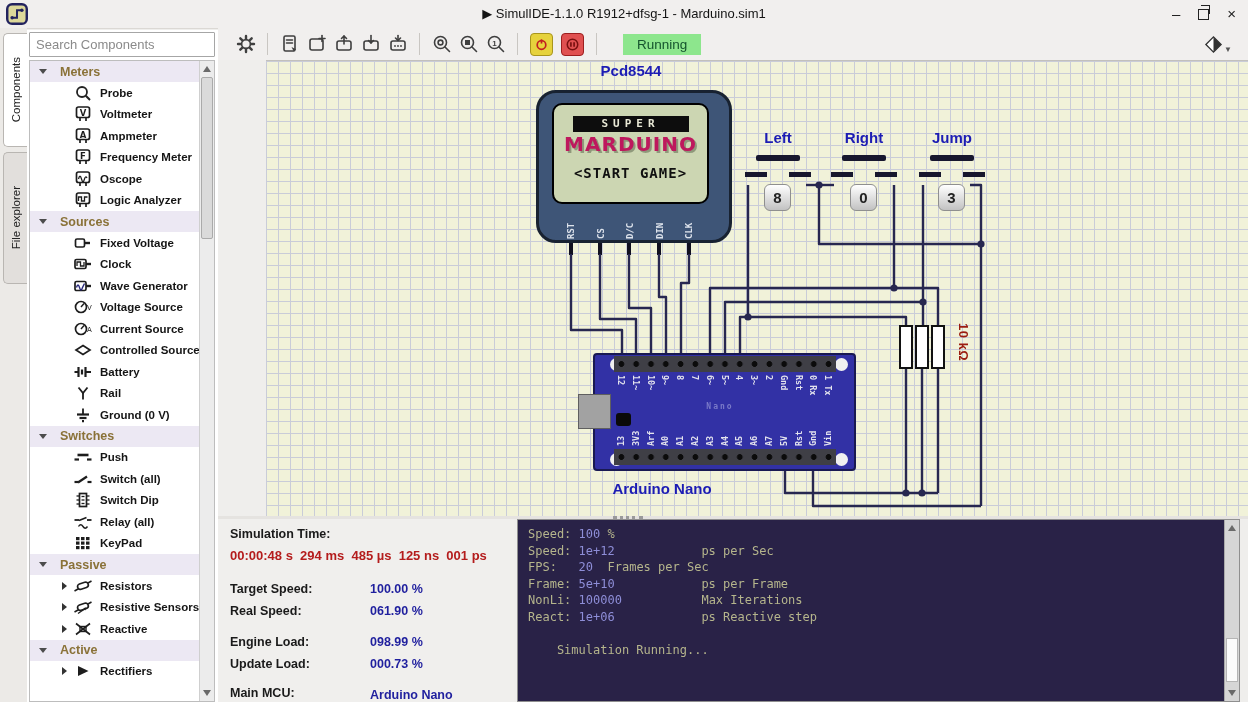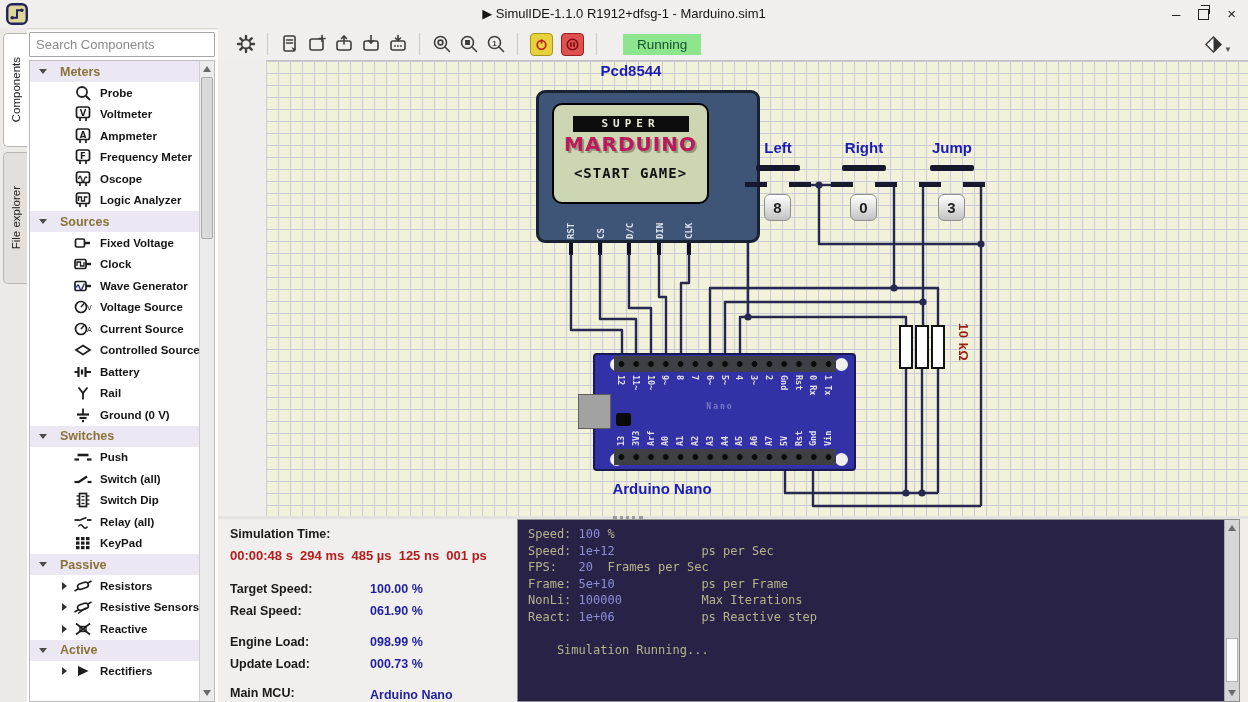--- a/index.html
+++ b/index.html
@@ -72,35 +72,35 @@
   .canvas{position:absolute;left:218px;top:60px;width:1022px;height:456px;background-color:#f1f2d9;
           background-image:linear-gradient(to right,#c9ccd8 1px,transparent 1px),
                            linear-gradient(to bottom,#c9ccd8 1px,transparent 1px);
           background-size:12px 12px;border-top:1px solid #c2c0bc;box-sizing:border-box;margin-left:48px;}
   .wires{position:absolute;left:0;top:0;width:1022px;height:456px;}
   .blue-label{position:absolute;text-align:center;font-weight:bold;font-size:15px;color:#1c1cb4;}
   .pcd-label{left:305px;top:1px;width:120px;}
   .nano-label{left:330px;top:419px;width:132px;}
 
   
-  .lcd{position:absolute;left:270px;top:29px;width:224px;height:153px;background:#3e5577;
-       border:3px solid #182231;border-radius:9px;box-sizing:border-box;}
+  .lcd{position:absolute;left:270px;top:29px;width:196px;height:153px;background:#3e5577;
+       border:3px solid #182231;border-radius:20px;box-sizing:border-box;}
   .lcd-screen{position:absolute;left:13px;top:10px;width:157px;height:101px;background:#ccd6b2;
        border:2.5px solid #000;border-radius:10px;overflow:hidden;text-align:center;box-sizing:border-box;}
   .lcd-banner{margin:11px auto 0;width:116px;height:16px;background:#0d0d0d;color:#e9e9d6;
        font:bold 11px "DejaVu Sans Mono",monospace;letter-spacing:5px;line-height:16px;}
   .lcd-title{font-family:"DejaVu Sans",sans-serif;font-weight:900;font-size:20px;color:#be185d;
        letter-spacing:1px;margin-top:0;text-shadow:2px 2px 0 rgba(30,40,20,0.35);}
   .lcd-start{font:bold 14px "DejaVu Sans Mono",monospace;color:#101010;margin-top:9px;letter-spacing:1px;}
   .lcd-pinlabels{position:absolute;left:305px;top:178px;}
   .lcdpin{position:absolute;top:0;transform:rotate(-90deg);transform-origin:0 0;white-space:nowrap;
        font:bold 9px "DejaVu Sans Mono",monospace;color:#dde3ec;margin-left:-5px;}
 
   
-  .pushbtn{position:absolute;width:92px;height:100px;top:78px;text-decoration:underline;}
+  .pushbtn{position:absolute;width:92px;height:100px;top:68px;text-decoration:underline;}
   .btn-left{left:466px;}.btn-right{left:552px;}.btn-jump{left:640px;}
   .pb-label{position:absolute;top:0;width:100%;text-align:center;font-weight:bold;font-size:15px;color:#1c1cb4;}
   .pb-bar{position:absolute;left:24px;top:26px;width:44px;height:6px;background:#17172e;border-radius:2px;}
   .pb-c1,.pb-c2{position:absolute;top:43px;width:22px;height:5px;background:#17172e;}
   .pb-c1{left:13px;}.pb-c2{left:57px;}
   .pb-key{position:absolute;left:32px;top:55px;width:27px;height:27px;border:1.5px solid #8f8f8f;
           border-radius:6px;background:linear-gradient(#ffffff,#c2c2c2);display:flex;align-items:center;
           justify-content:center;font-weight:bold;font-size:15px;color:#222;box-sizing:border-box;}
 
   

